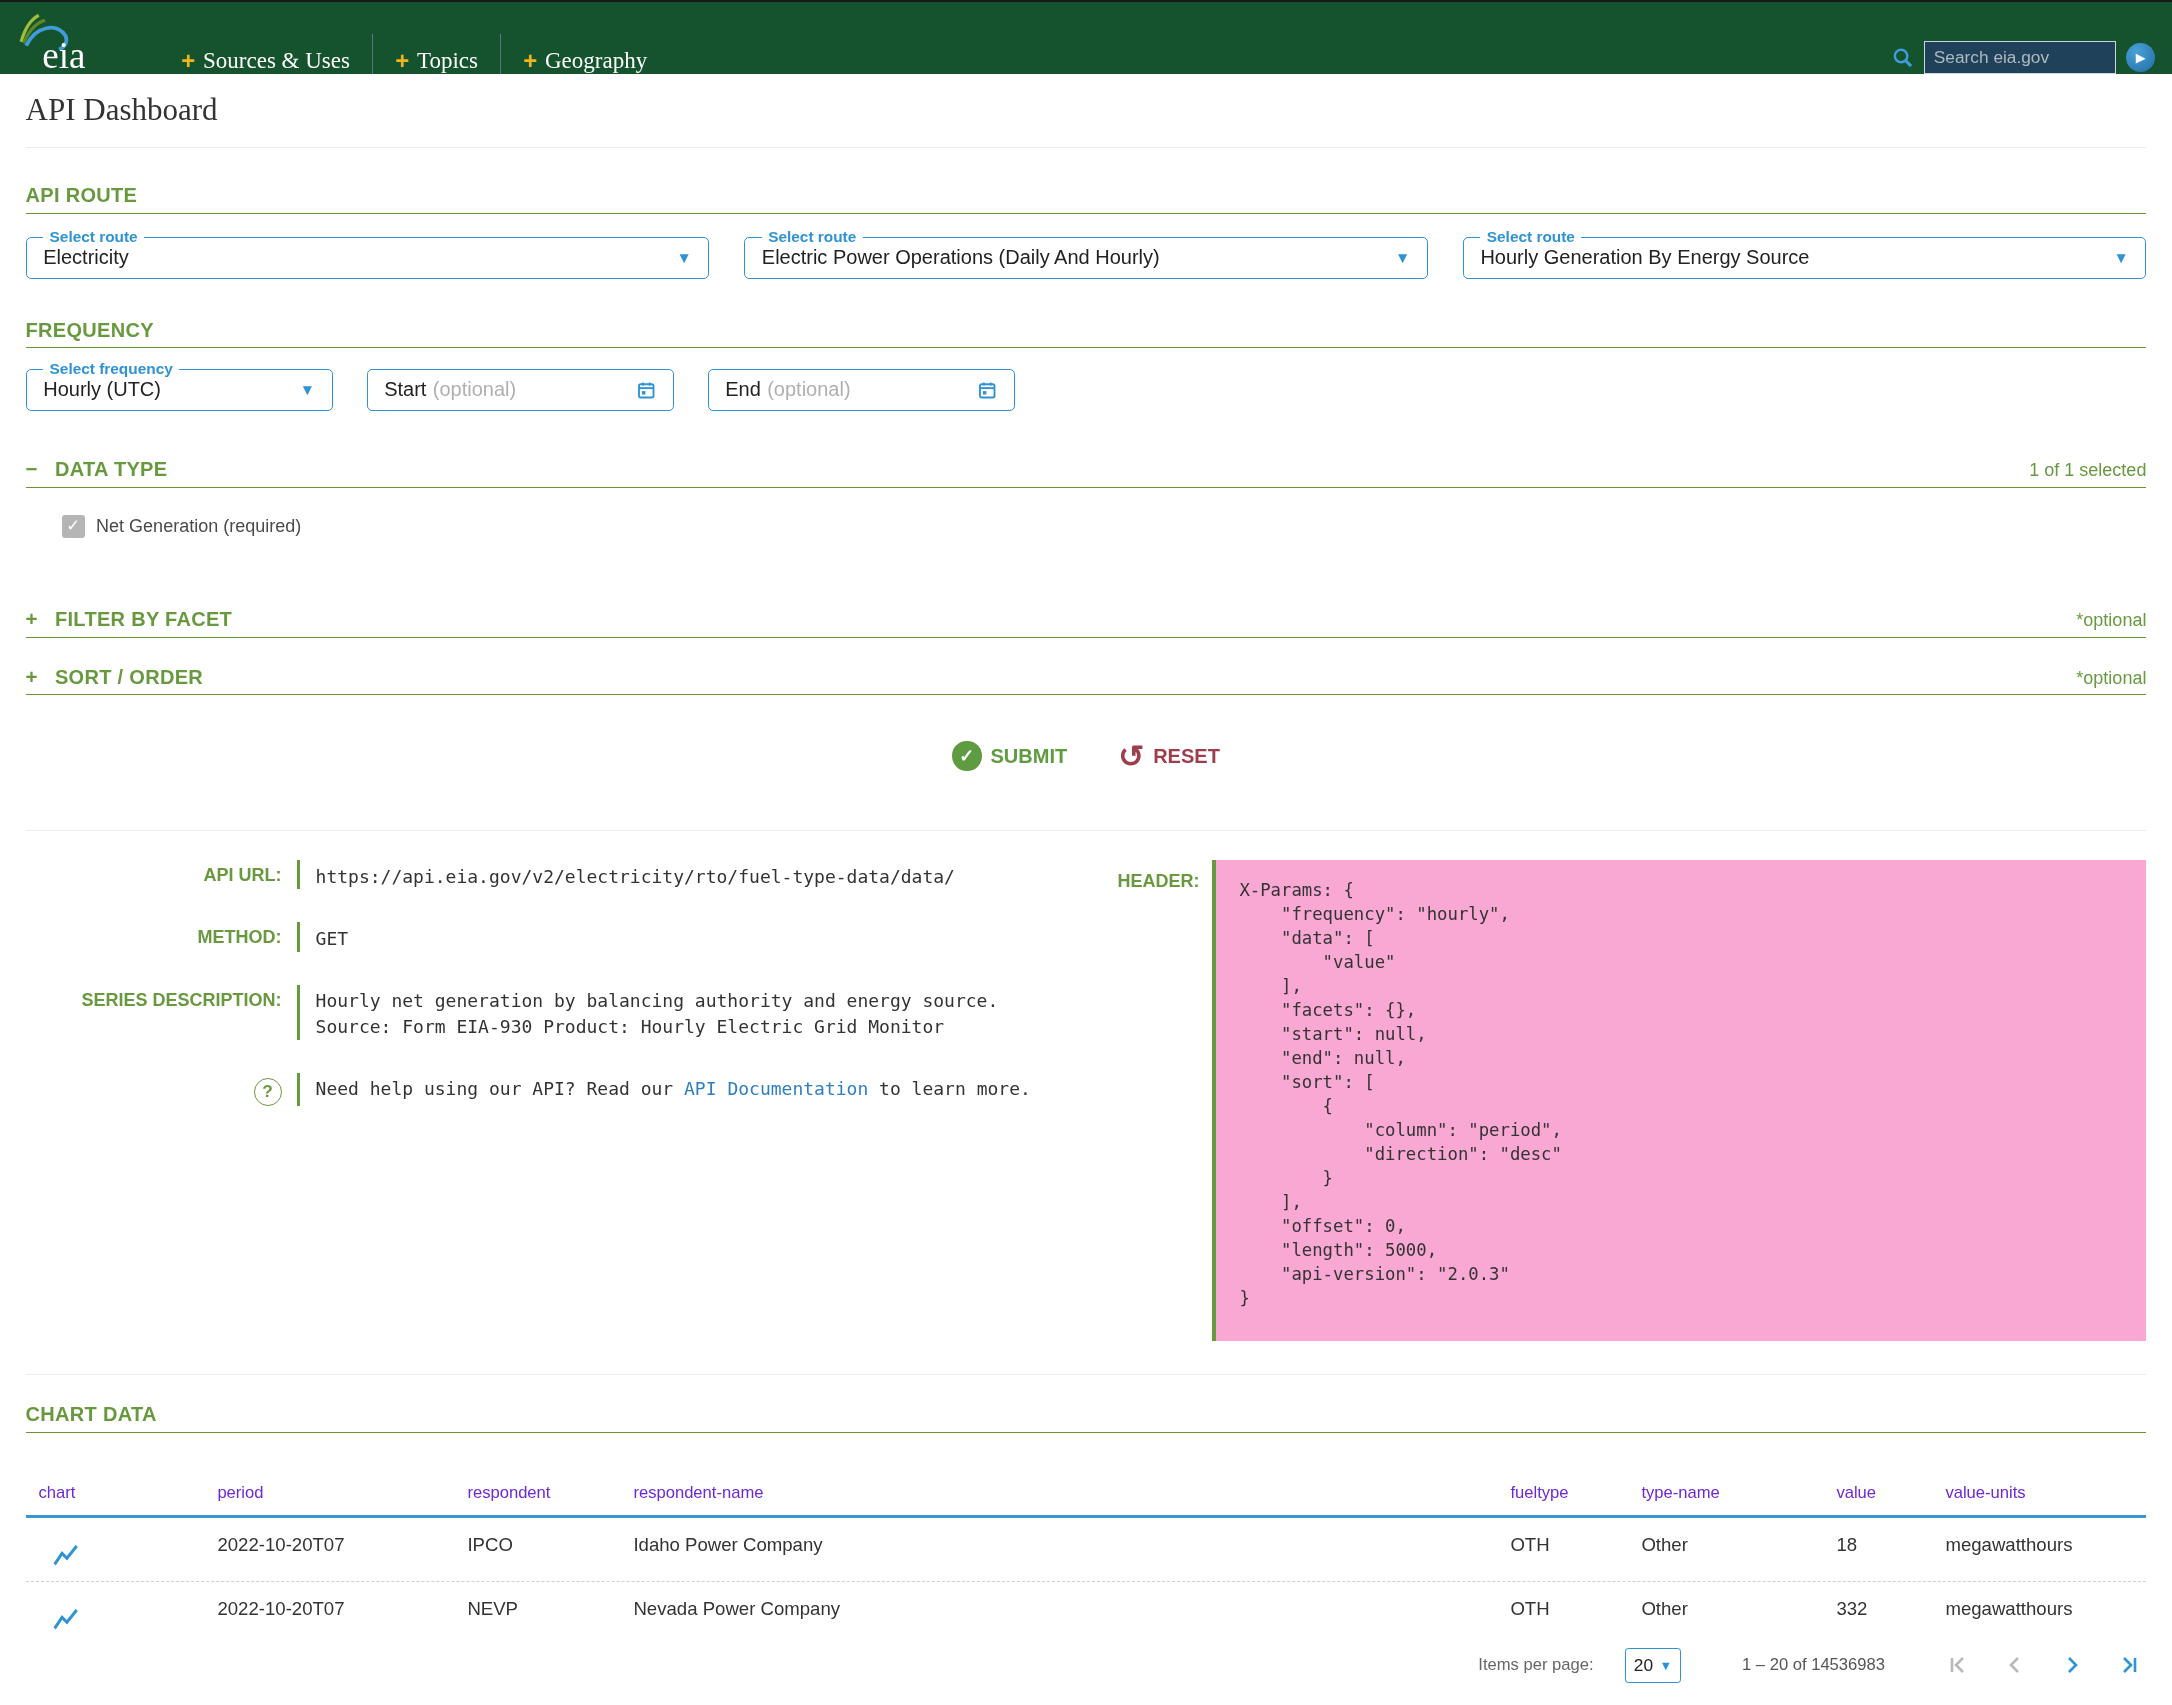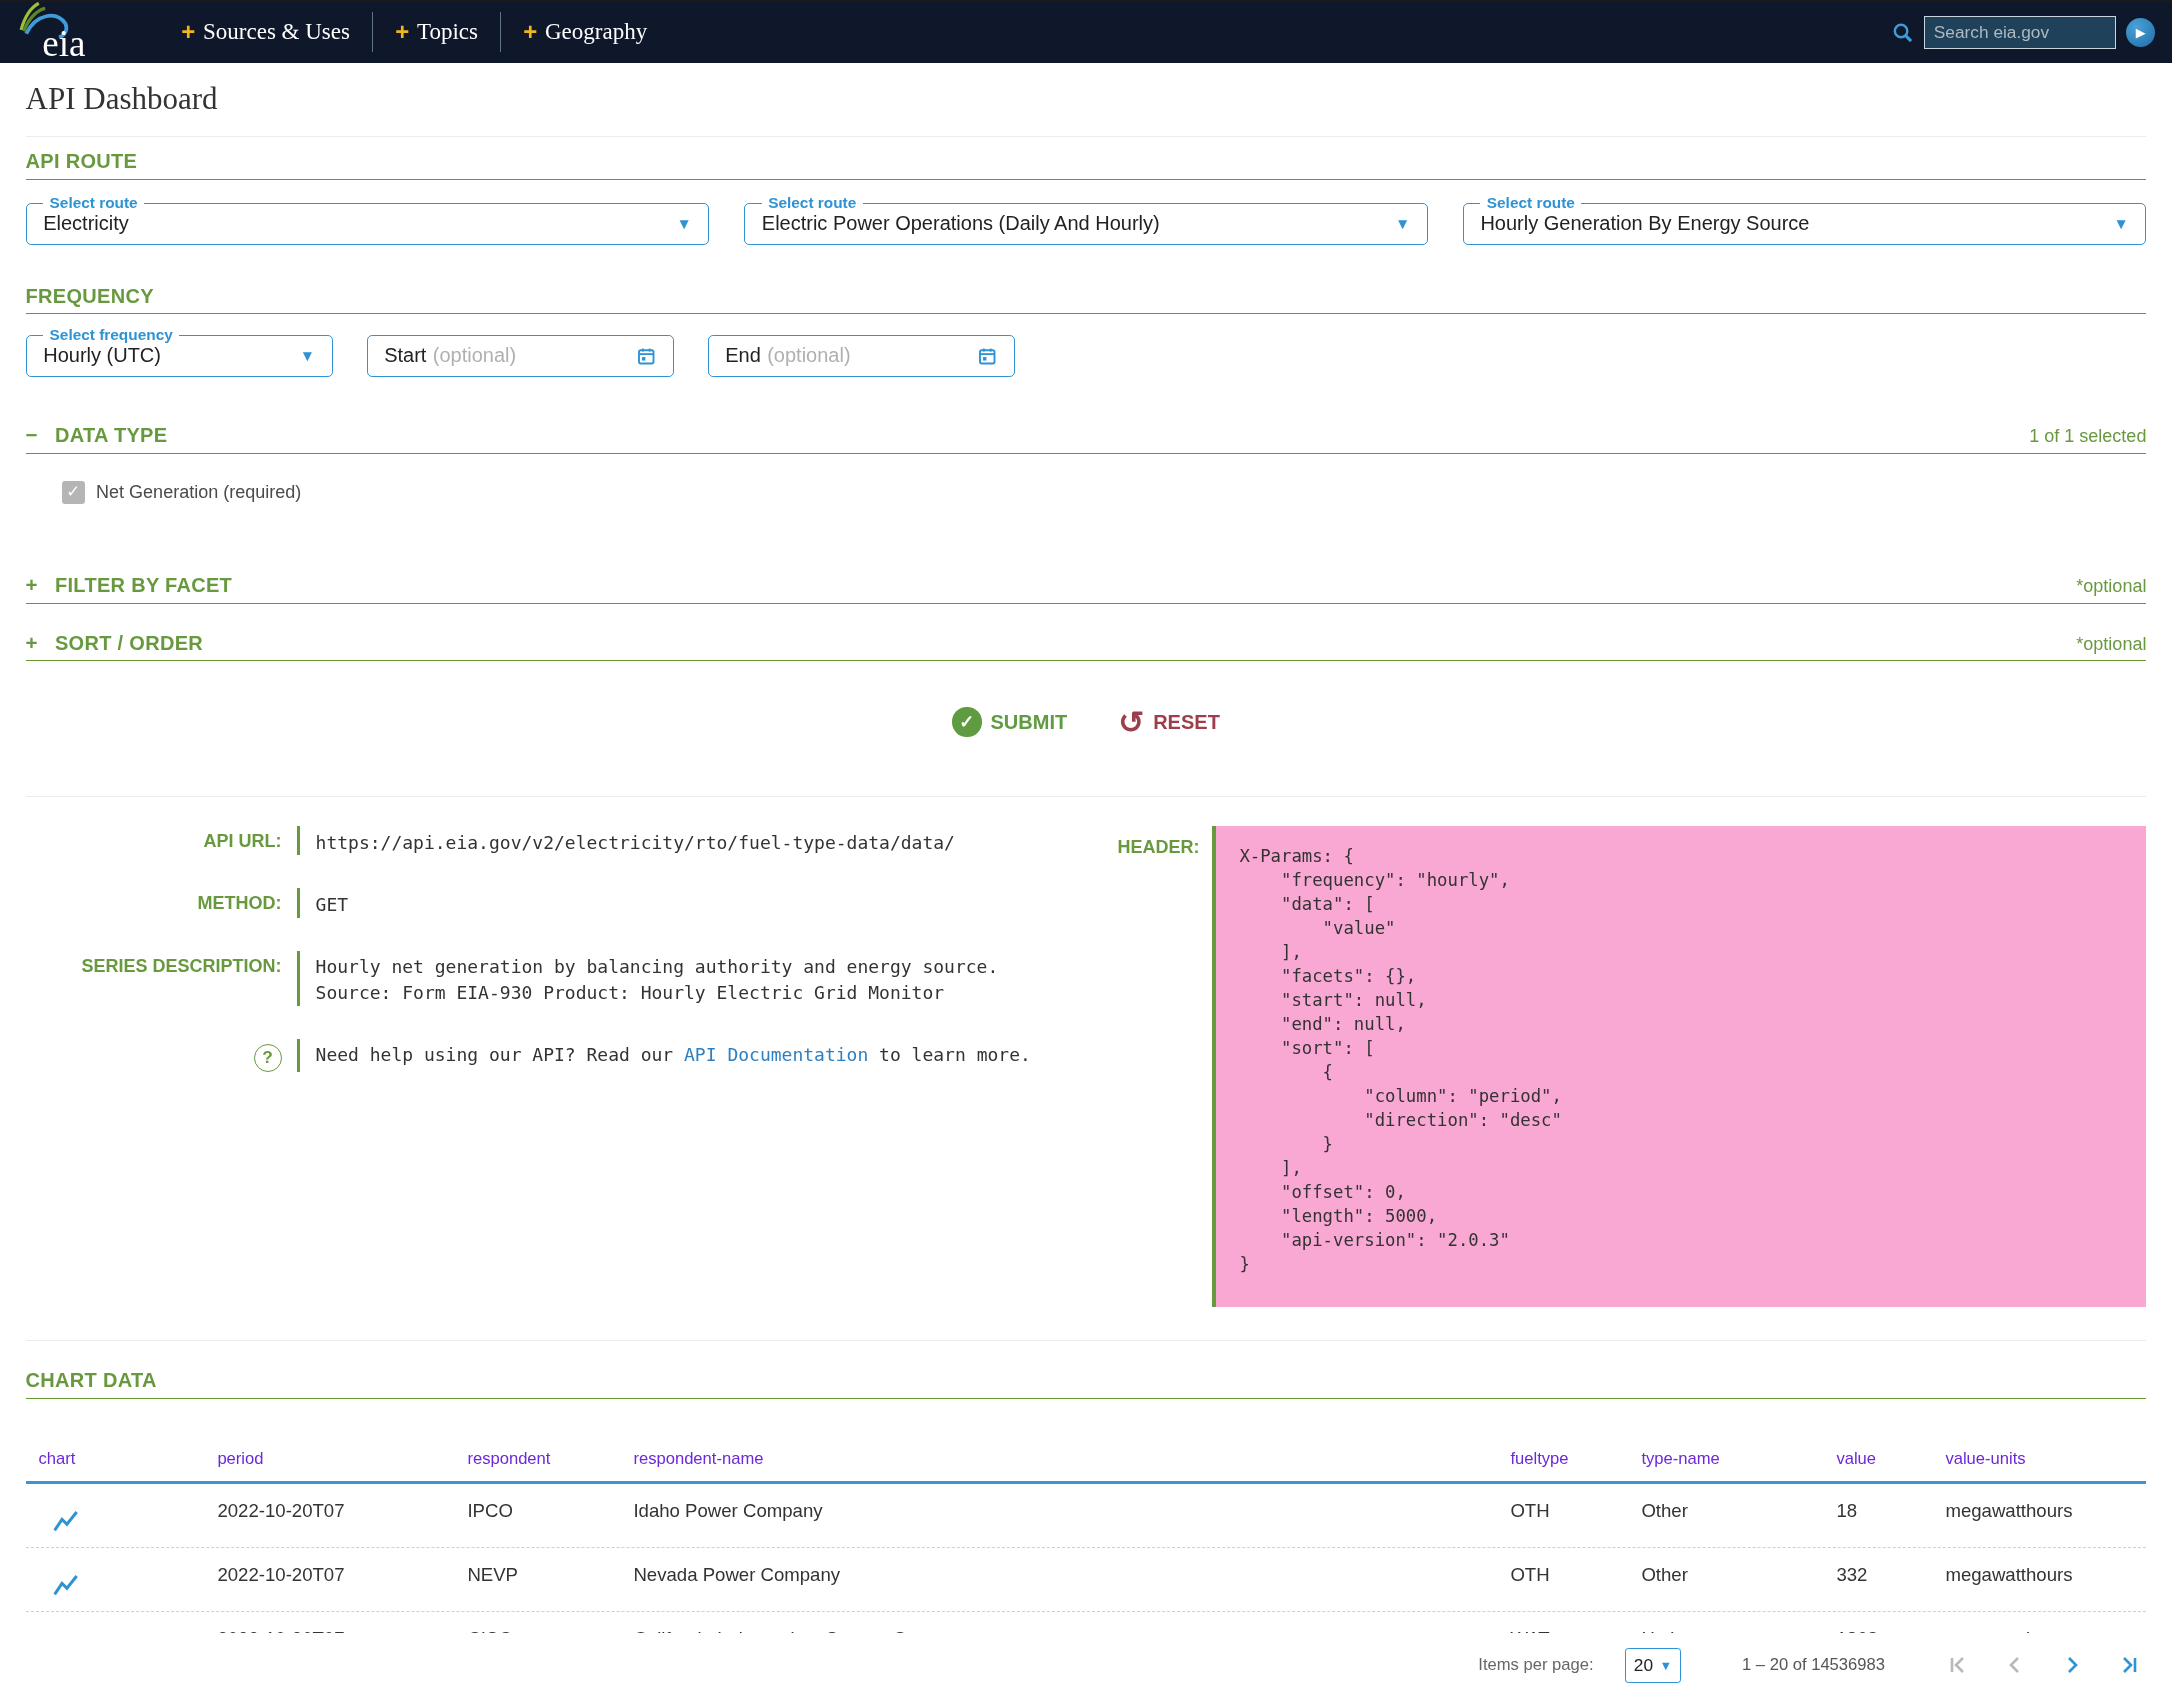--- a/index.html
+++ b/index.html
@@ -1,21 +1,21 @@
 <!DOCTYPE html>
 <html style="font-size:10.2px"><head>
 <meta charset="utf-8">
 <style>
   * { margin:0; padding:0; box-sizing:border-box; }
   html,body { width:2172px; height:1705px; overflow:hidden; background:#fff;
               font-family:"Liberation Sans", sans-serif; color:#333; }
   .topstrip { height:1.9px; background:#1a1a1a; width:100%; }
 
   
-  .navbar { height:61px; background:#0f172a; display:flex; align-items:center; padding:0 16.6px; }
+  .navbar { height:72px; background:#14532d; display:flex; align-items:flex-end; padding:0 16.6px; }
   .logo { display:flex; align-items:flex-end; margin-right:96px; }
   .logo-text { font-family:"Liberation Serif", serif; color:#fff; font-size:37px; line-height:1; position:relative; }
   .logo svg { margin-right:-29.4px; margin-bottom:22px; }
   .nav-item { display:flex; align-items:center; gap:7.7px; cursor:pointer; }
   .nav-plus { color:#f0b41e; font-size:24px; font-weight:bold; line-height:1; }
   .nav-label { color:#fff; font-family:"Liberation Serif", serif; font-size:23px; }
   .nav-sep { width:1.3px; height:40px; background:#5e7486; margin:0 22px; }
   .nav-right { margin-left:auto; display:flex; align-items:center; gap:10.2px; }
   .search-icon-wrap { display:flex; }
   .search-input { width:192px; height:33px; background:#1f4159; border:1.3px solid #c9d4dc; color:#e3eaef; font-size:17.3px; padding:0 9px; outline:none; }
@@ -133,21 +133,21 @@
     <div class="go-btn">
       <span>▶</span>
     </div>
   </div>
 </div>
 
 <div class="main">
   <div class="page-title">API Dashboard</div>
   <hr class="hr-light">
 
-  <div style="margin-top:13px" class="sec-underline">
+  <div style="margin-top:36px" class="sec-underline">
     <span class="sec-head">API ROUTE</span>
   </div>
   <div class="route-row">
     <div class="field">
       <span class="flabel">Select route</span>
       <span>Electricity</span>
       <span class="arrow">▼</span>
     </div>
     <div class="field">
       <span class="flabel">Select route</span>

